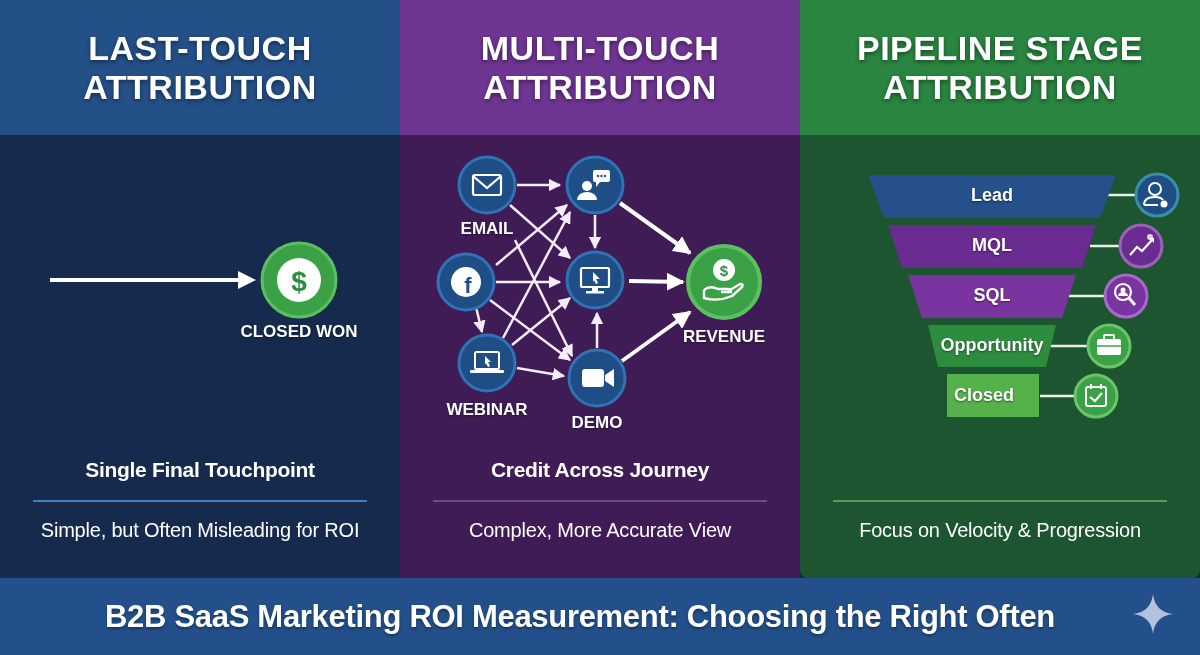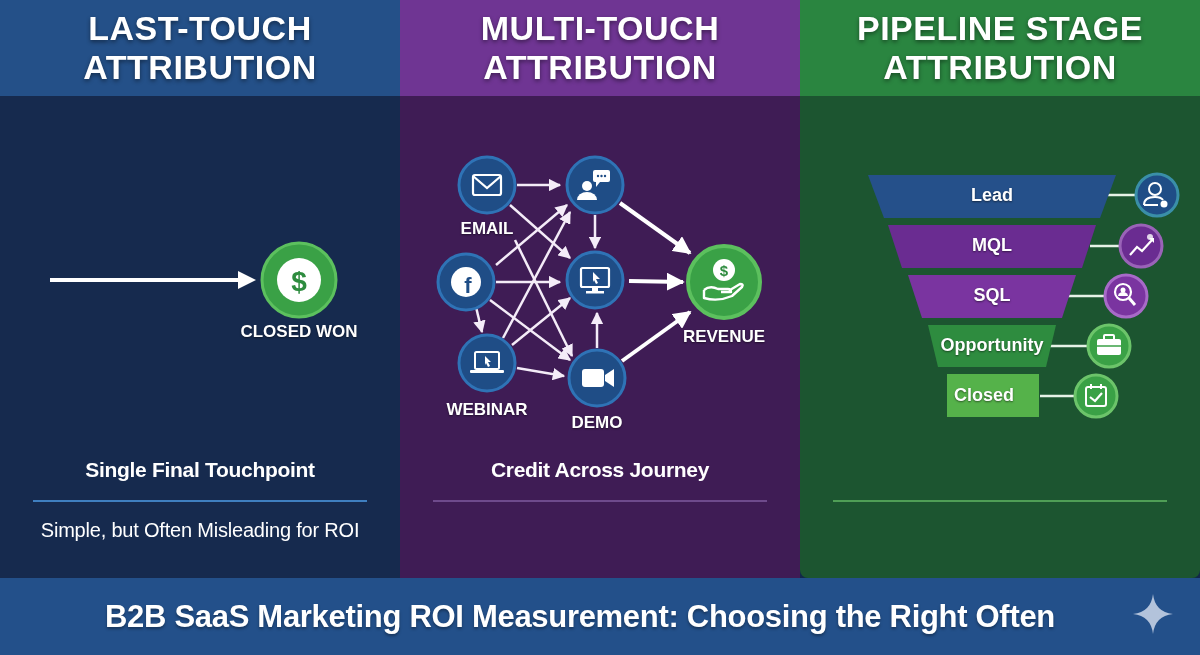--- a/index.html
+++ b/index.html
@@ -4,21 +4,21 @@
 <style>
   * { box-sizing: border-box; margin: 0; padding: 0; }
   html, body { width: 1200px; height: 655px; overflow: hidden; background: #13284a; }
   body { font-family: "Liberation Sans", "DejaVu Sans", sans-serif; color: #fff; position: relative; }
 
   .col { position: absolute; top: 0; width: 400px; height: 578px; }
   .col-blue { left: 0; background: #162a4e; }
   .col-purple { left: 400px; background: #3f1c55; }
   .col-green { left: 800px; background: #1c5530; border-radius: 8px; }
 
-  .head { position: absolute; top: 0; left: 0; width: 400px; height: 96px;
+  .head { position: absolute; top: 0; left: 0; width: 400px; height: 135px;
           display: flex; align-items: center; justify-content: center; text-align: center; }
   .head-blue { background: #245088; }
   .head-purple { background: #6f3593; }
   .head-green { background: #2a8540; }
   .head h1 { font-size: 34px; font-weight: 700; line-height: 39px; letter-spacing: 0.5px;
              text-shadow: 0 2px 4px rgba(0,0,0,0.45); font-family: "Liberation Sans", sans-serif; }
 
   .subtitle { position: absolute; top: 458px; left: 0; width: 400px; text-align: center;
               font-size: 21px; font-weight: 700; letter-spacing: -0.3px; }
   .divider { position: absolute; top: 500px; left: 33px; width: 334px; height: 2px; }
@@ -155,20 +155,21 @@
     </g>
   </svg>
 
   <div class="label" style="left:47px; top:219px; width:80px;">EMAIL</div>
   <div class="label" style="left:37px; top:400px; width:100px;">WEBINAR</div>
   <div class="label" style="left:157px; top:413px; width:80px;">DEMO</div>
   <div class="label" style="left:274px; top:327px; width:100px;">REVENUE</div>
 
   <div class="subtitle">Credit Across Journey</div>
   <div class="divider" style="background:#6e4a8c;"></div>
+  <div class="desc">Complex, More Accurate View</div>
 </section>
 
 <section class="col col-green">
   <div class="head head-green">
     <h1>
       <span>PIPELINE STAGE</span><br>
       <span>ATTRIBUTION</span>
     </h1>
   </div>
 
@@ -223,20 +224,21 @@
     </g>
   </svg>
 
   <div class="label" style="left:132px; top:185px; width:120px; font-size:18px;">Lead</div>
   <div class="label" style="left:132px; top:235px; width:120px; font-size:18px;">MQL</div>
   <div class="label" style="left:132px; top:285px; width:120px; font-size:18px;">SQL</div>
   <div class="label" style="left:132px; top:335px; width:120px; font-size:18px;">Opportunity</div>
   <div class="label" style="left:124px; top:385px; width:120px; font-size:18px;">Closed</div>
 
   <div class="divider" style="background:#4f9e56;"></div>
+  <div class="desc">Focus on Velocity &amp; Progression</div>
 </section>
 
 <footer class="footer">
   <div class="footer-title">B2B SaaS Marketing ROI Measurement: Choosing the Right Often</div>
   <svg class="sparkle" viewBox="0 0 44 44">
     <path d="M22,2 Q24,20 42,22 Q24,24 22,42 Q20,24 2,22 Q20,20 22,2 z" fill="#b3c3db"></path>
   </svg>
 </footer>
 
 </body></html>

